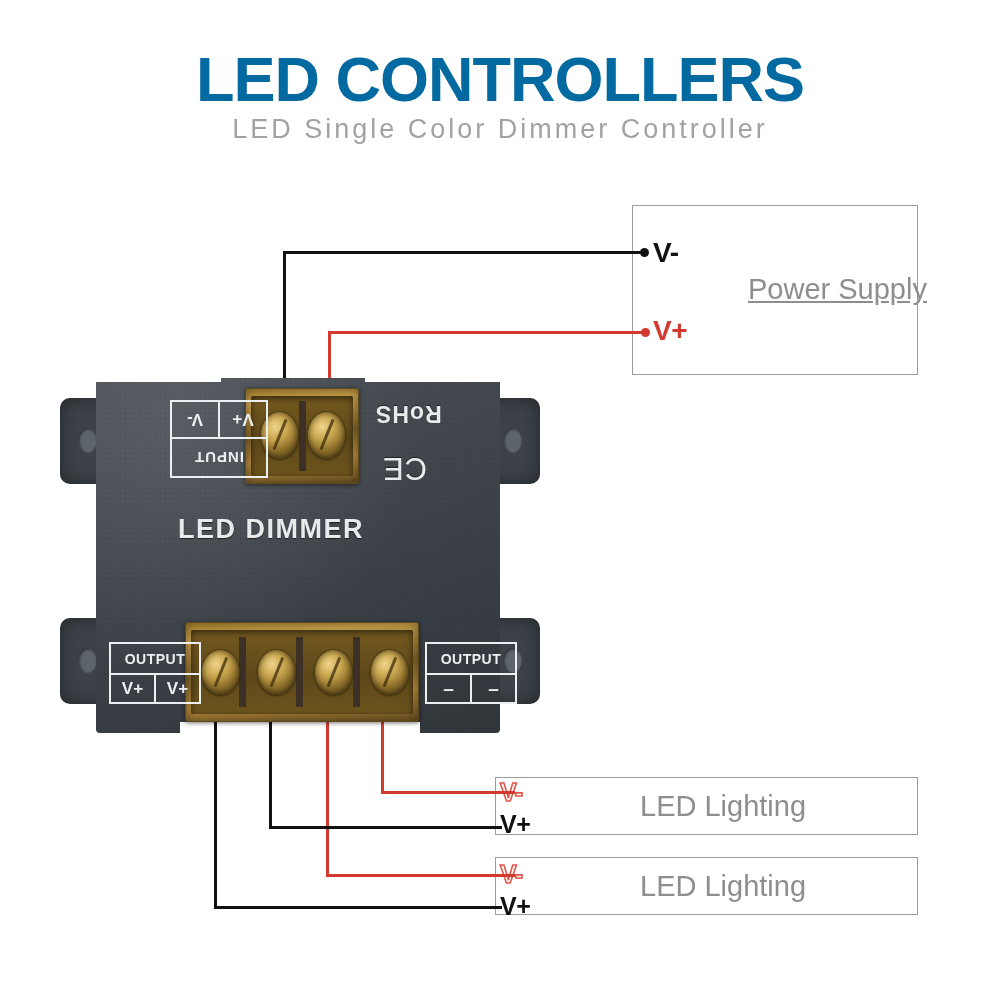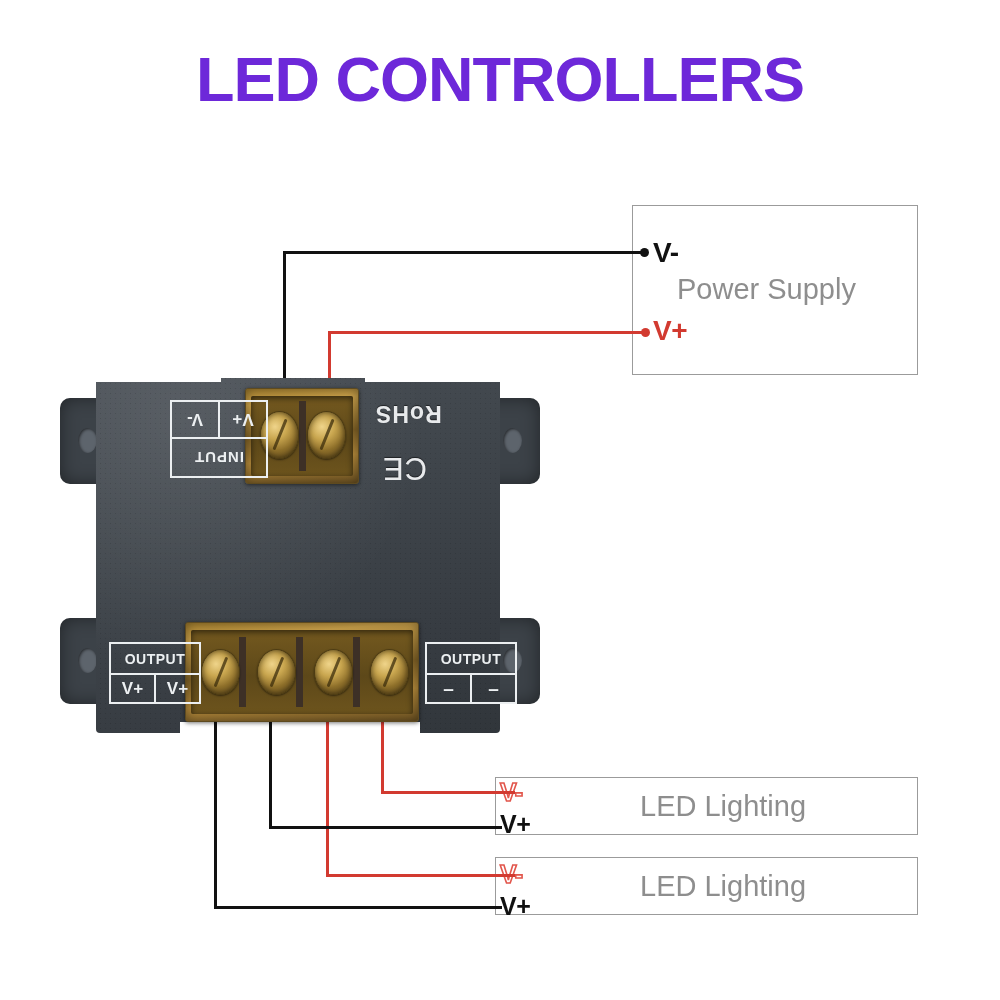--- a/index.html
+++ b/index.html
@@ -6,21 +6,21 @@
   body{
     width:1000px;height:1000px;position:relative;overflow:hidden;
     font-family:"Liberation Sans", sans-serif;
     -webkit-font-smoothing:antialiased;
   }
   #stage{position:absolute;inset:0;width:1000px;height:1000px;background:#ffffff;}
 
   
   .hdr-title{
     position:absolute;left:0;top:48px;width:1000px;text-align:center;
-    font-size:63px;font-weight:bold;letter-spacing:-1px;color:#6d28d9;
+    font-size:63px;font-weight:bold;letter-spacing:-1px;color:#0369a1;
     line-height:1;
   }
   .hdr-sub{
     position:absolute;left:0;top:113px;width:1000px;text-align:center;
     font-size:27px;font-weight:400;letter-spacing:3.0px;color:#a0a3a6;
     line-height:1.2;
   }
 
   
   .wire{position:absolute;background:#111;}
@@ -124,23 +124,24 @@
     background:rgba(60,45,12,.75);border-radius:2px;
   }
   .screwgap{position:absolute;background:#3d3026;}
 </style>
 </head>
 <body>
 
 <div id="stage">
 
   <div class="hdr-title">LED CONTROLLERS</div>
+  <div class="hdr-sub">LED Single Color Dimmer Controller</div>
 
   <div class="boxo" style="left:632px;top:205px;width:286px;height:170px;"></div>
-  <div class="boxlabel" style="left:677px;top:273px;">Power Supply</div>
+  <div class="boxlabel" style="left:748px;top:273px;text-decoration:underline;">Power Supply</div>
 
   <div class="term" style="left:653px;top:237px;">V-</div>
   <div class="term red" style="left:653px;top:315px;">V+</div>
 
   <div class="wire v" style="left:283px;top:252px;height:182px;"></div>
   <div class="wire h" style="left:283px;top:251px;width:362px;"></div>
   <div class="dot" style="left:640px;top:248px;"></div>
   <div class="dot" style="left:280px;top:428px;"></div>
 
   <div class="wire v red" style="left:328px;top:332px;height:102px;"></div>
@@ -162,20 +163,21 @@
     <div class="tab" style="left:410px;top:248px;width:70px;height:86px;">
       <div class="hole" style="left:33px;top:30px;"></div>
     </div>
 
     <div class="body"></div>
 
     <div class="notch" style="left:36px;top:0px;width:125px;height:12px;"></div>
     <div class="notch" style="left:305px;top:0px;width:135px;height:12px;"></div>
     <div class="notch" style="left:120px;top:352px;width:240px;height:14px;"></div>
 
+    <div class="silk model" style="left:118px;top:144px;">LED DIMMER</div>
     <div class="silk rohs" style="left:315px;top:30px;">RoHS</div>
     <div class="silk cemark" style="left:322px;top:80px;">CE</div>
 
     <div class="lblbox flip" style="left:110px;top:30px;width:98px;height:78px;">
       <div class="row">
         <div class="cell" style="font-size:15px;letter-spacing:1px;">INPUT</div>
       </div>
       <div class="row">
         <div class="cell" style="font-size:17px;">V+</div>
         <div class="cell" style="font-size:17px;">V-</div>

